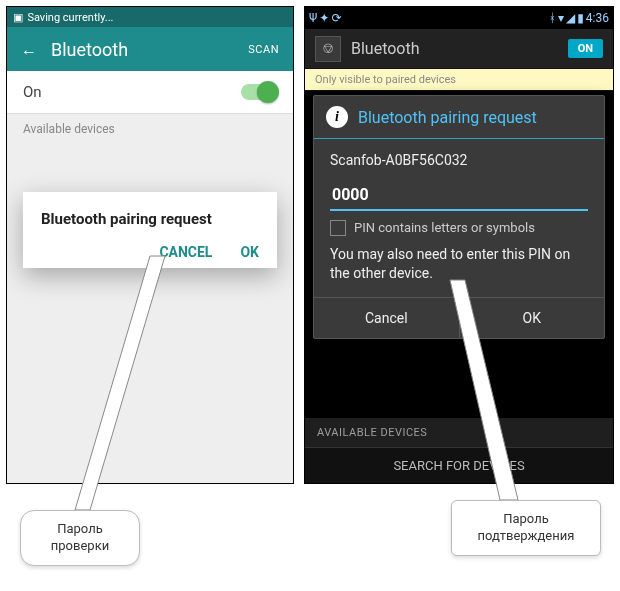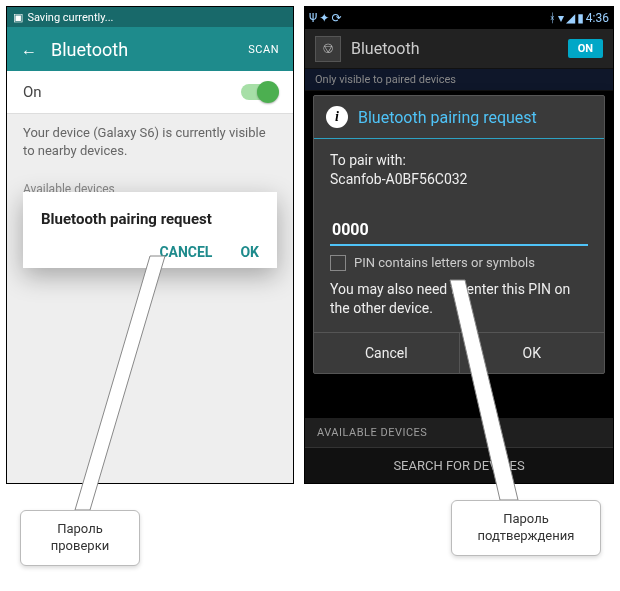--- a/index.html
+++ b/index.html
@@ -124,21 +124,21 @@
   }
   .bt-icon-box {
     width: 26px;height:26px;background:#3a3a3a;border:1px solid #555;display:flex;align-items:center;justify-content:center;color:#bbb;font-size:14px;
   }
   .on-btn {
     margin-left:auto;
     background:#00a7c7;color:#fff;font-size:11px;font-weight:700;
     padding:3px 10px;border-radius:2px;
   }
   .strip {
-    background:#0f172a;color:#888;font-size:11px;
+    background:#fef9c3;color:#888;font-size:11px;
     padding:4px 10px;text-align:left;
     border-bottom:1px solid #111;
   }
   .dialog-r {
     position:absolute;
     left:8px; right:8px; top:88px;
     background:#3a3a3a;
     border:1px solid #555; border-radius:2px;
     color:#eee;
     box-shadow:0 4px 14px rgba(0,0,0,.6);
@@ -149,21 +149,21 @@
     color:#4fc3f7;font-size:16px;
   }
   .info-icon {
     width:22px;height:22px;border-radius:50%;
     background:#fff;color:#000;display:flex;align-items:center;justify-content:center;
     font-size:14px;font-weight:900; font-style: italic; font-family: Georgia, serif;
   }
   .dialog-r .body { padding:12px 16px 6px; font-size:14px; line-height:1.35; }
   .dialog-r .body .bold { font-weight:400; }
   .pin-input {
-    margin:26px 0 2px;
+    margin:10px 0 2px;
     border-bottom:2px solid #4fc3f7;
     color:#fff;font-size:16px;padding:4px 2px;font-weight:700;
   }
   .hint { font-size:12px;color:#aaa; }
   .chk-row { display:flex;align-items:center;gap:8px;font-size:13px;color:#ccc;margin:8px 0; }
   .chk { width:16px;height:16px;border:1px solid #888; }
   .btn-row {
     display:flex;border-top:1px solid #555;
   }
   .btn-row > div {
@@ -180,21 +180,21 @@
   }
 
   
   .callout {
     position:absolute;
     background:#fff;border:1px solid #bbb;border-radius:6px;
     padding:10px 18px;font-size:13px;color:#333;text-align:center;
     line-height:1.3;
     box-shadow:0 2px 4px rgba(0,0,0,.15);
   }
-  .callout.left { left:20px; top:510px; width:120px; }
+  .callout.left { left:20px; top:510px; width:120px;border-radius:14px; }
   .callout.right { left:451px; top:500px; width:150px; }
   svg.pointer { position:absolute; overflow:visible; pointer-events:none; }
 </style>
 </head>
 <body>
 
 <div class="container">
 
   <div class="phone phone-left">
     <div class="statusbar-l">
@@ -203,21 +203,20 @@
     </div>
     <div class="appbar-l">
       <span>←</span>
       <span class="title">Bluetooth</span>
       <span class="scan">SCAN</span>
     </div>
     <div class="row-on">
       <span>On</span>
       <div class="switch"></div>
     </div>
-    <div class="visibility">Your device (Galaxy S6) is currently visible to nearby devices.</div>
     <div class="section-label">Available devices</div>
 
     <div class="overlay-l"></div>
     <div class="dialog-l">
       <h3>Bluetooth pairing request</h3>
       <div class="actions">
         <span>CANCEL</span>
         <span>OK</span>
       </div>
     </div>
@@ -247,21 +246,20 @@
       <div class="on-btn">ON</div>
     </div>
     <div class="strip">Only visible to paired devices</div>
 
     <div class="dialog-r">
       <div class="hdr">
         <div class="info-icon">i</div>
         <span>Bluetooth pairing request</span>
       </div>
       <div class="body">
-        <div>To pair with:</div>
         <div class="bold">Scanfob-A0BF56C032</div>
         <div class="pin-input">0000</div>
         <div class="chk-row">
           <div class="chk"></div>
           <span>PIN contains letters or symbols</span>
         </div>
         <div style="margin:4px 0 8px;">You may also need to enter this PIN on the other device.</div>
       </div>
       <div class="btn-row">
         <div>Cancel</div>

